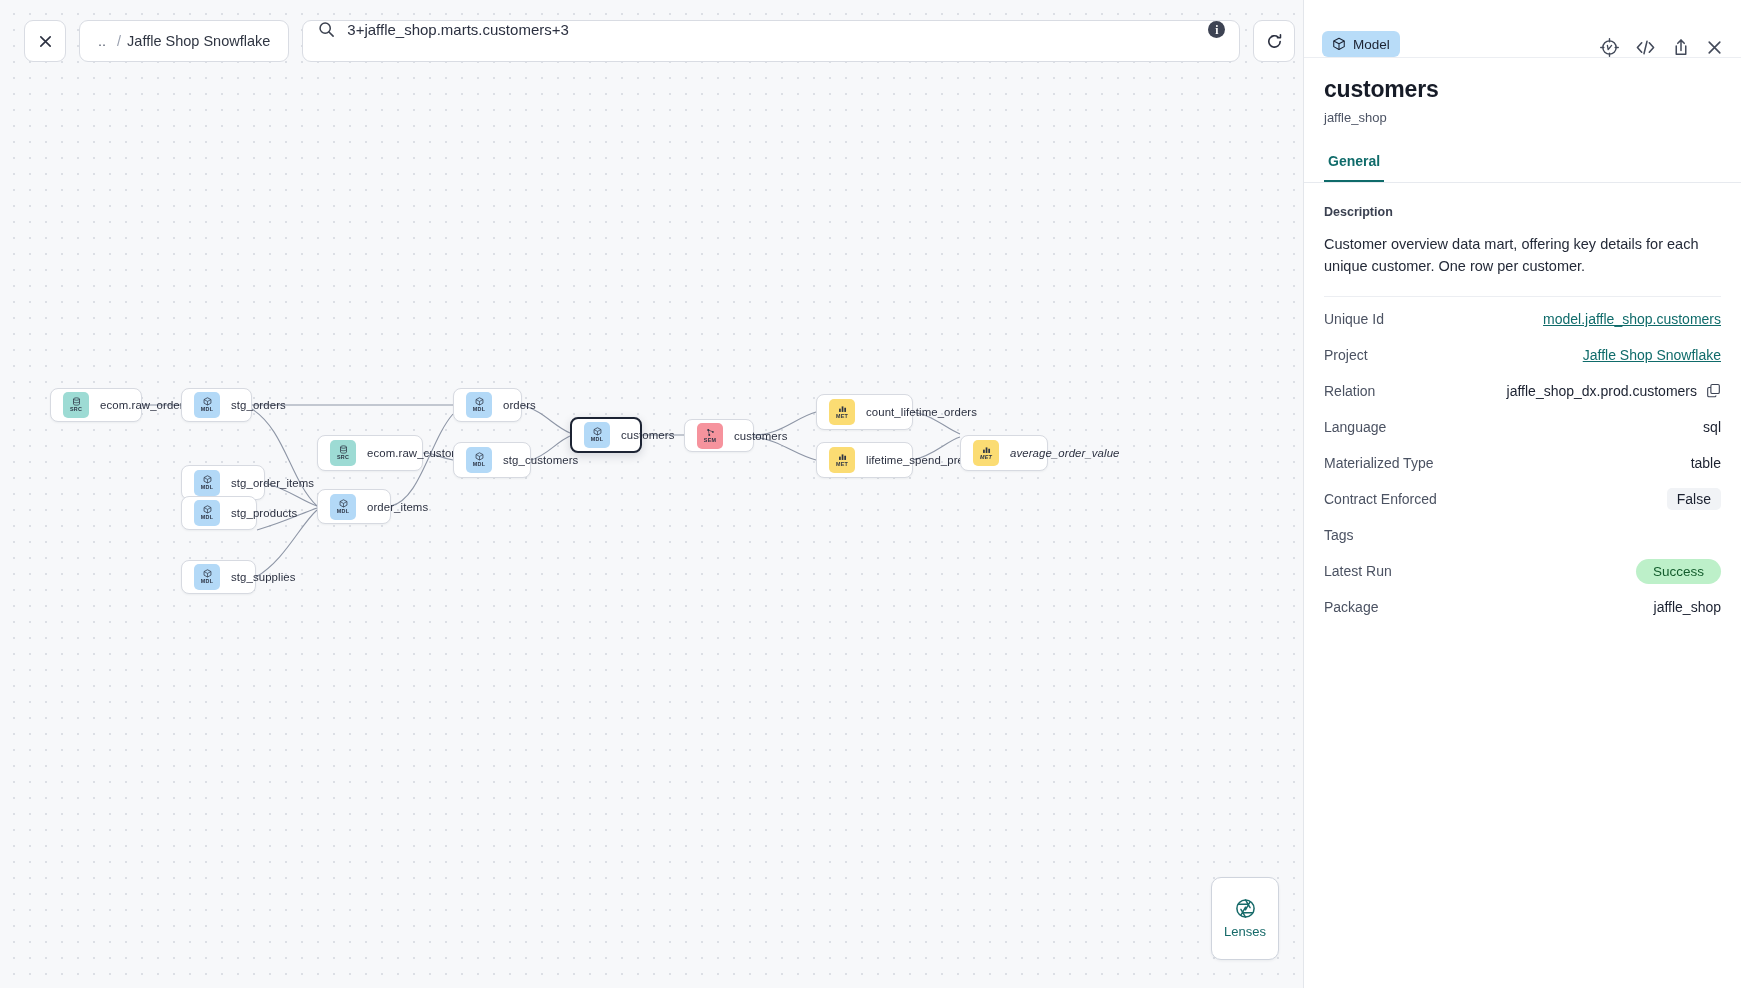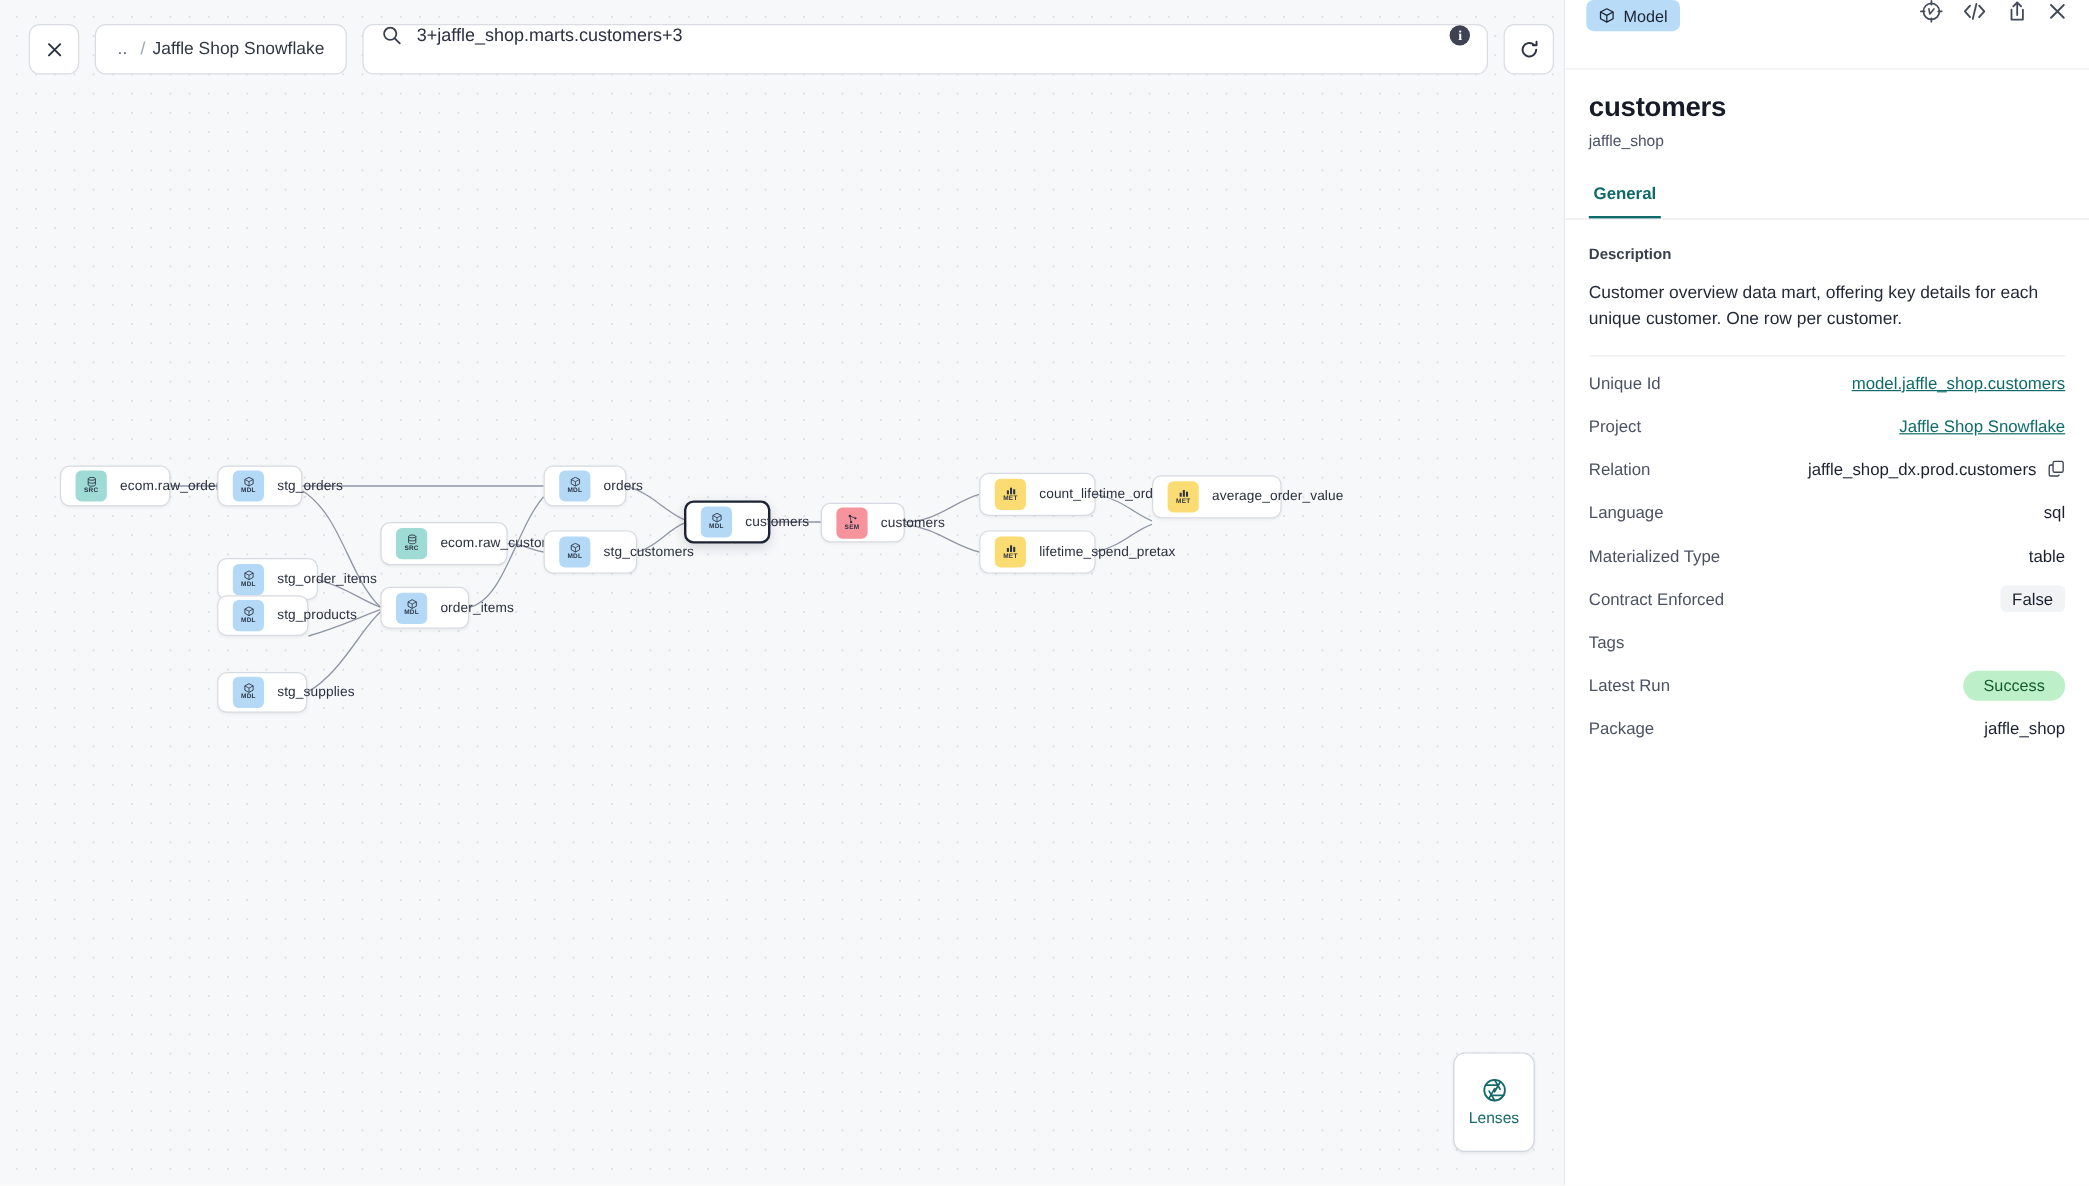--- a/index.html
+++ b/index.html
@@ -116,21 +116,21 @@
   
   .panel {
     width: 438px; height: 988px;
     background: #fff;
     border-left: 1px solid #e3e6eb;
     display: flex; flex-direction: column;
     position: relative;
   }
   .panel-top {
     height: 58px; flex: 0 0 auto;
-    display: flex; align-items: flex-start;
+    display: flex; align-items: flex-end;
     padding: 0 18px 0 18px;
     border-bottom: 1px solid #eceef2;
     justify-content: space-between;
   }
   .type-chip {
     background: #b8dcf8; border-radius: 6px;
     height: 26px; padding: 0 10px;
     display: flex; align-items: center; gap: 7px;
     font-size: 13.5px; color: #1c2333; cursor: pointer;
   }
@@ -332,21 +332,21 @@
             <div class="nbadge met">
               <svg class="bi" width="9" height="9" viewBox="0 0 12 12">
                 <rect x="1.4" y="6.2" width="2.3" height="4.4" fill="#2c3444"></rect>
                 <rect x="4.9" y="3.2" width="2.3" height="7.4" fill="#2c3444"></rect>
                 <rect x="8.4" y="5" width="2.3" height="5.6" fill="#2c3444"></rect>
               </svg>
               <span class="bl">MET</span>
             </div>
             <span class="nlabel">lifetime_spend_pretax</span>
           </div>
-          <div class="node" style="left: 960px; top: 396px; width: 108px; height: 36px;">
+          <div class="node" style="left: 960px; top: 435px; width: 88px; height: 36px; font-style: italic;">
             <div class="nbadge met">
               <svg class="bi" width="9" height="9" viewBox="0 0 12 12">
                 <rect x="1.4" y="6.2" width="2.3" height="4.4" fill="#2c3444"></rect>
                 <rect x="4.9" y="3.2" width="2.3" height="7.4" fill="#2c3444"></rect>
                 <rect x="8.4" y="5" width="2.3" height="5.6" fill="#2c3444"></rect>
               </svg>
               <span class="bl">MET</span>
             </div>
             <span class="nlabel">average_order_value</span>
           </div>

